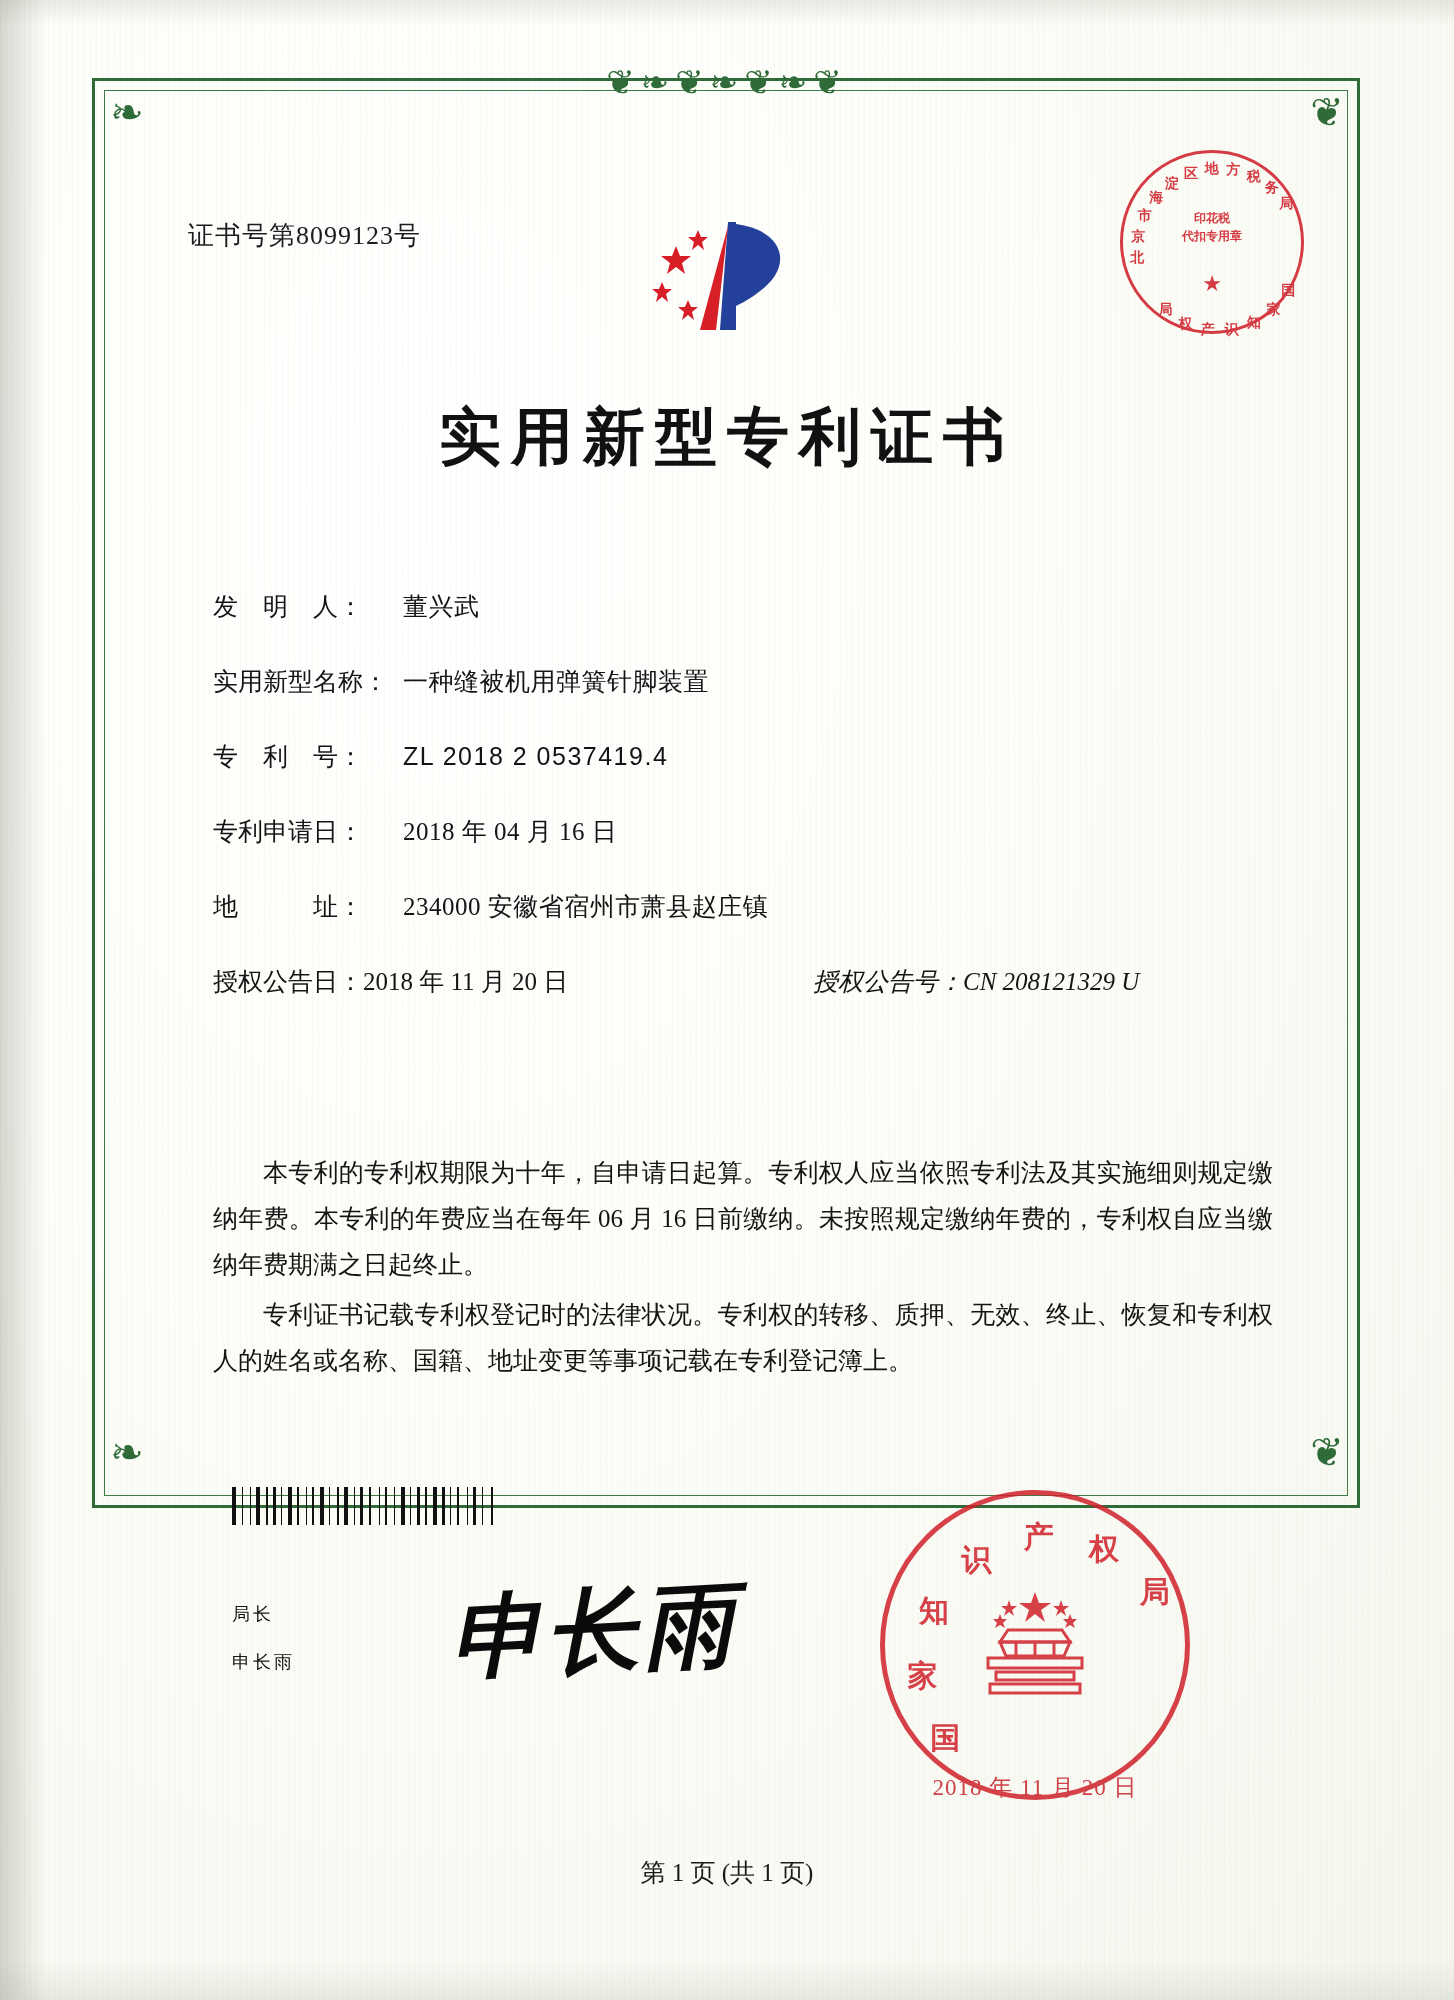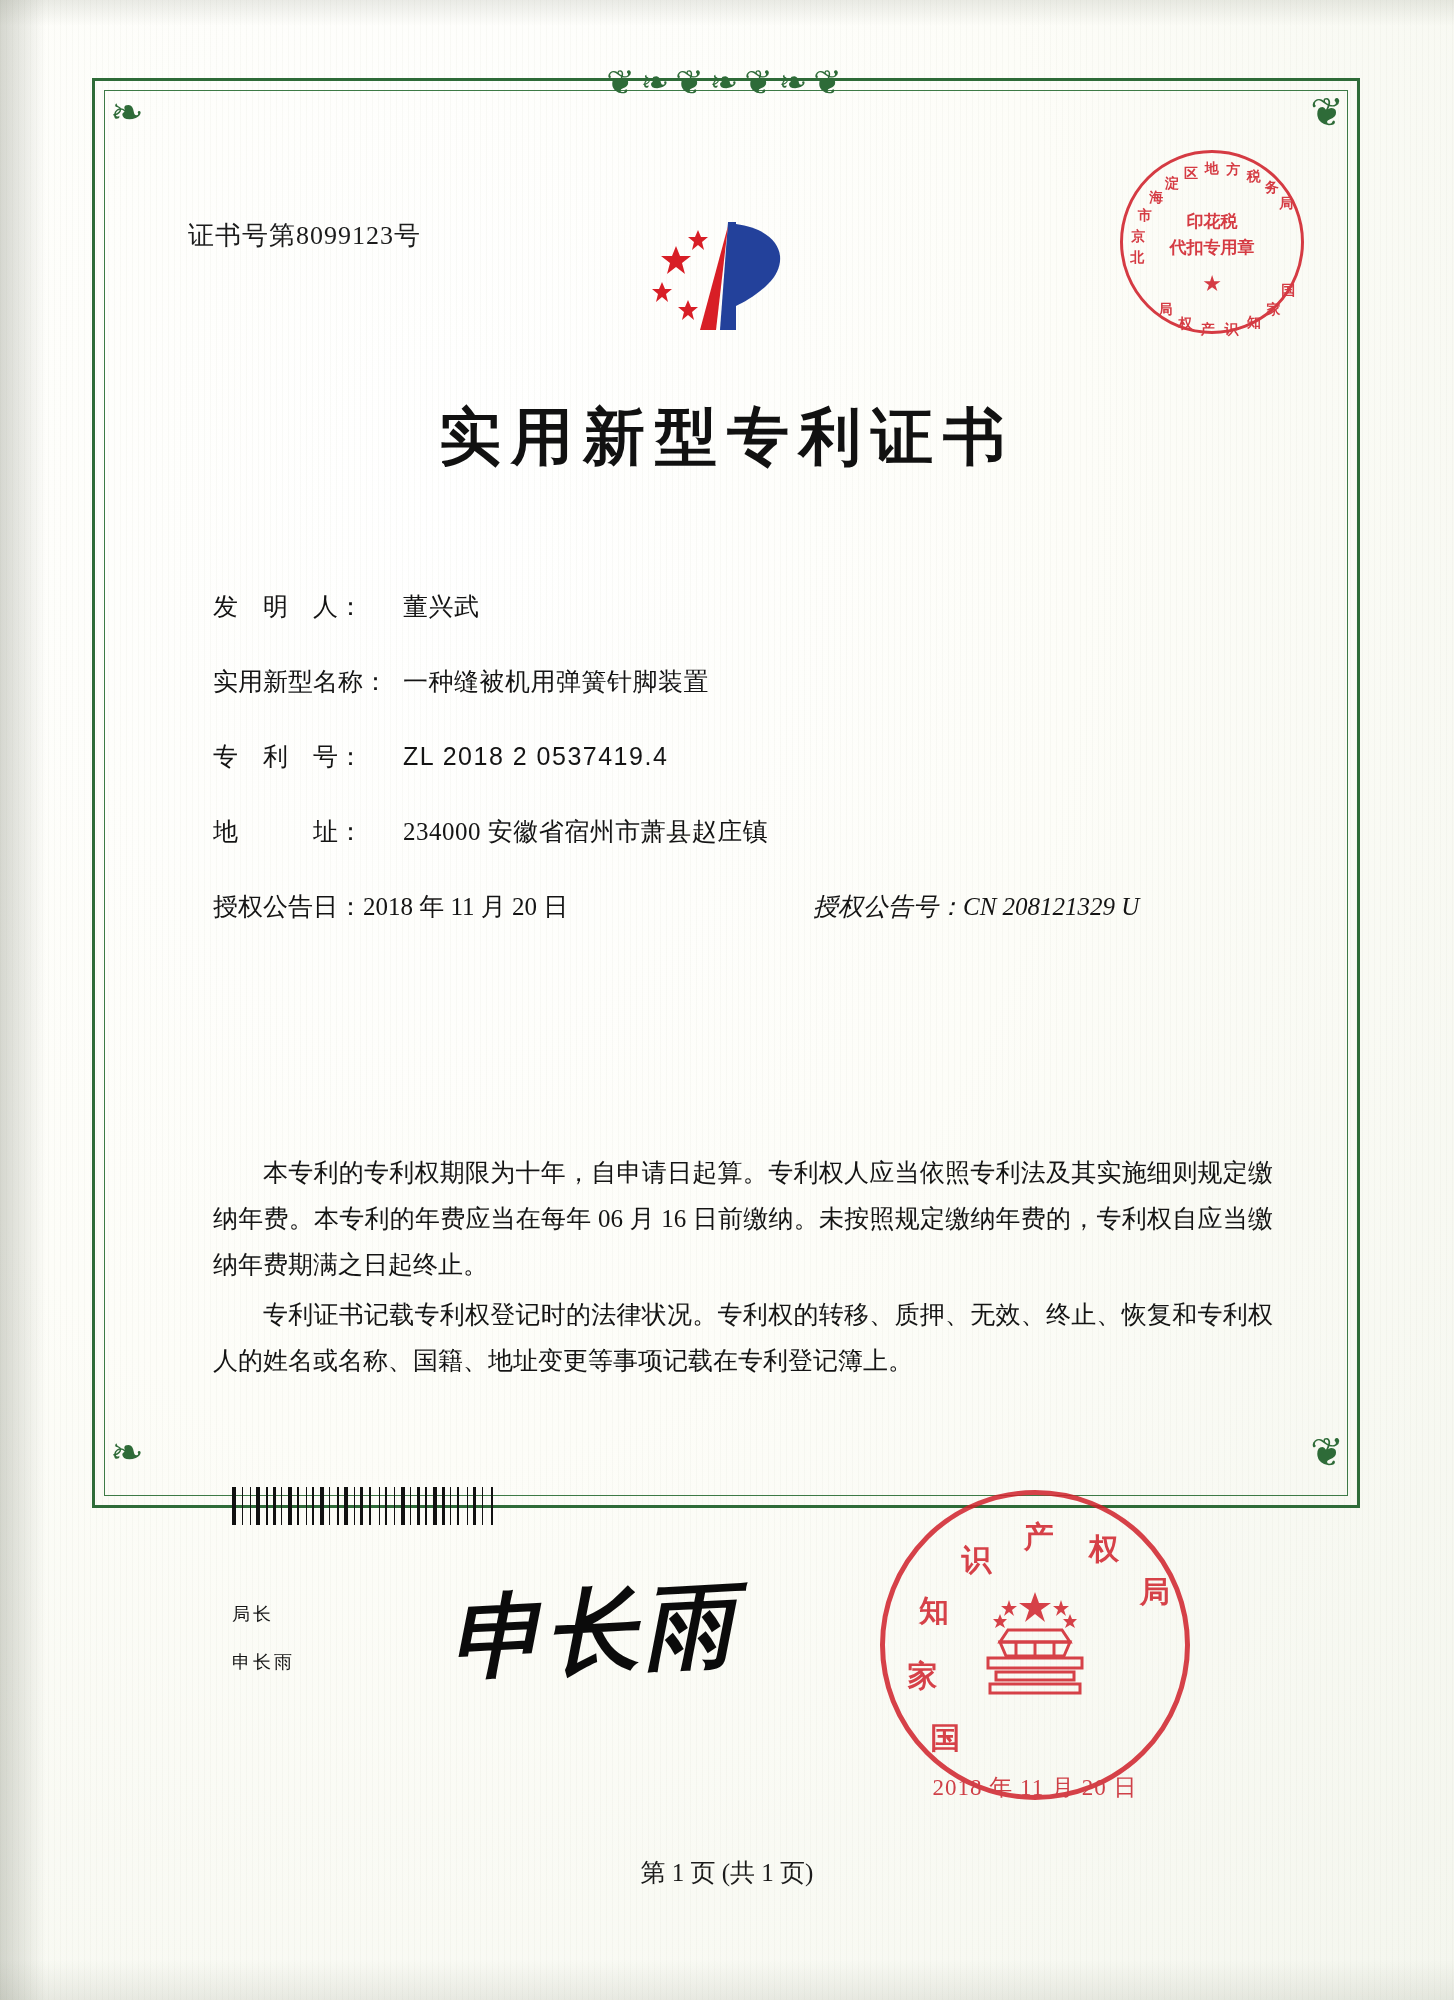--- a/index.html
+++ b/index.html
@@ -154,21 +154,21 @@
     top: 50%;
     transform-origin: 0 0;
     font-weight: bold;
     white-space: nowrap;
   }
   .stamp-tax .center-lines {
     position: absolute;
     left: 0; right: 0;
     top: 56px;
     text-align: center;
-    font-size: 17px;
+    font-size: 12px;
     font-weight: bold;
     line-height: 1.5;
   }
   .stamp-tax .star {
     position: absolute;
     left: 50%;
     top: 118px;
     transform: translateX(-50%);
     font-size: 22px;
   }
@@ -391,20 +391,24 @@
     </div>
     <div class="field-row">
       <div class="field-label"><span>实用新型名称</span><span>：</span></div>
       <div class="field-value">一种缝被机用弹簧针脚装置</div>
     </div>
     <div class="field-row">
       <div class="field-label"><span>专　利　号</span><span>：</span></div>
       <div class="field-value mono">ZL 2018 2 0537419.4</div>
     </div>
     <div class="field-row">
+      <div class="field-label"><span>专利申请日</span><span>：</span></div>
+      <div class="field-value">2018 年 04 月 16 日</div>
+    </div>
+    <div class="field-row">
       <div class="field-label"><span>地　　　址</span><span>：</span></div>
       <div class="field-value">234000  安徽省宿州市萧县赵庄镇</div>
     </div>
 
     <div class="grant-row">
       <div class="grant-left">
         <span>授权公告日：</span><span>2018 年 11 月 20 日</span>
       </div>
       <div class="grant-right">
         <span>授权公告号：</span><span>CN 208121329 U</span>

